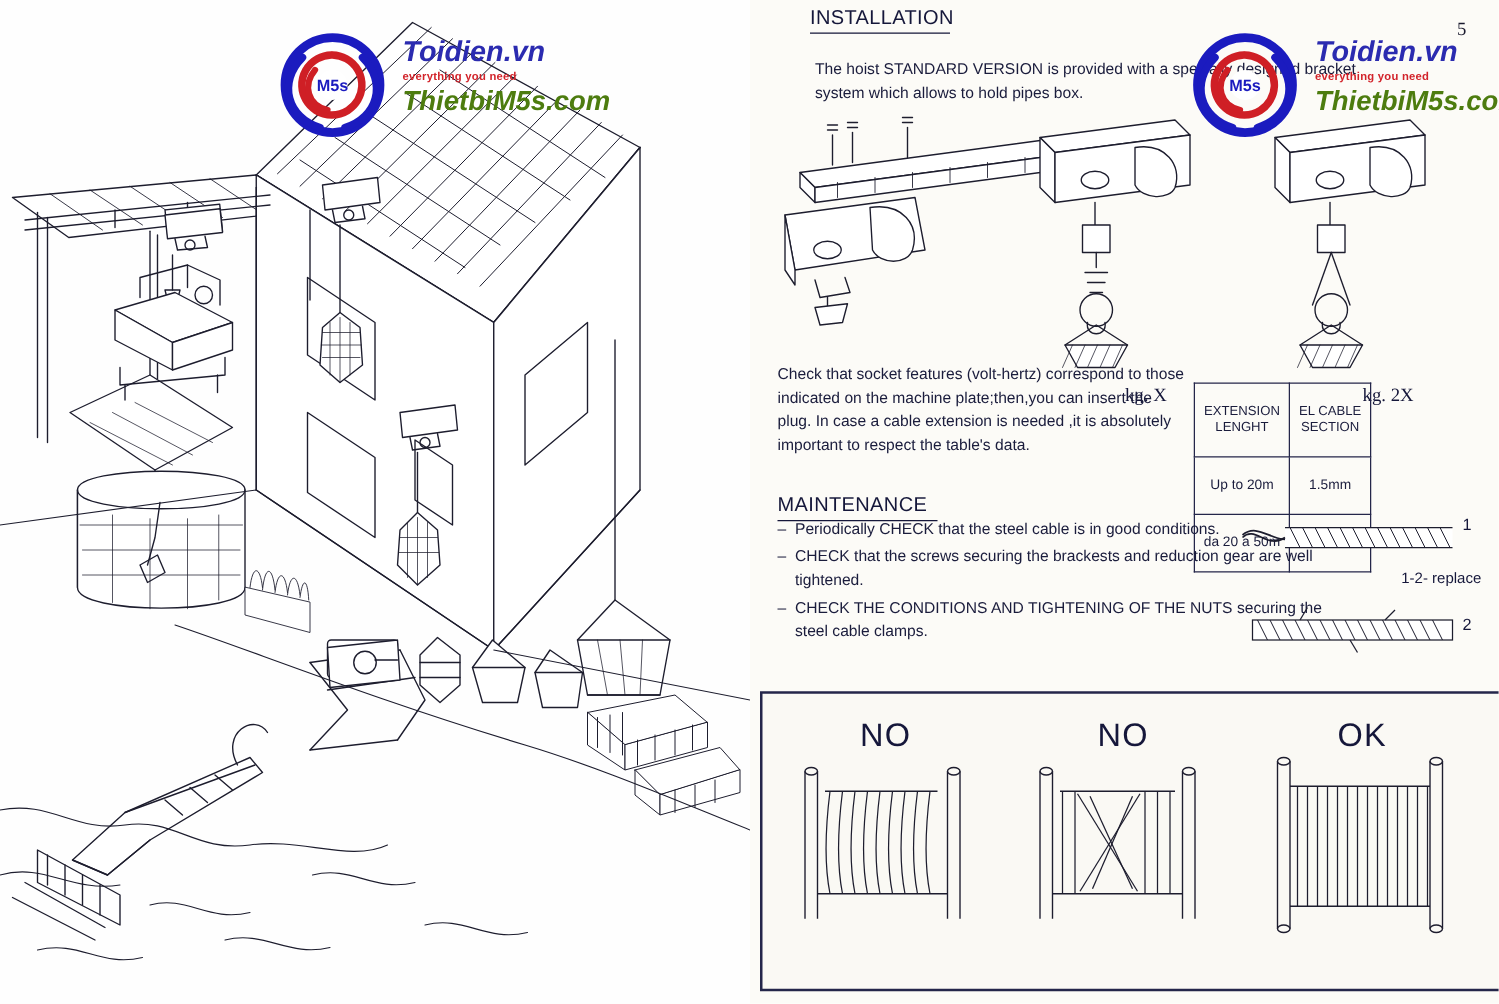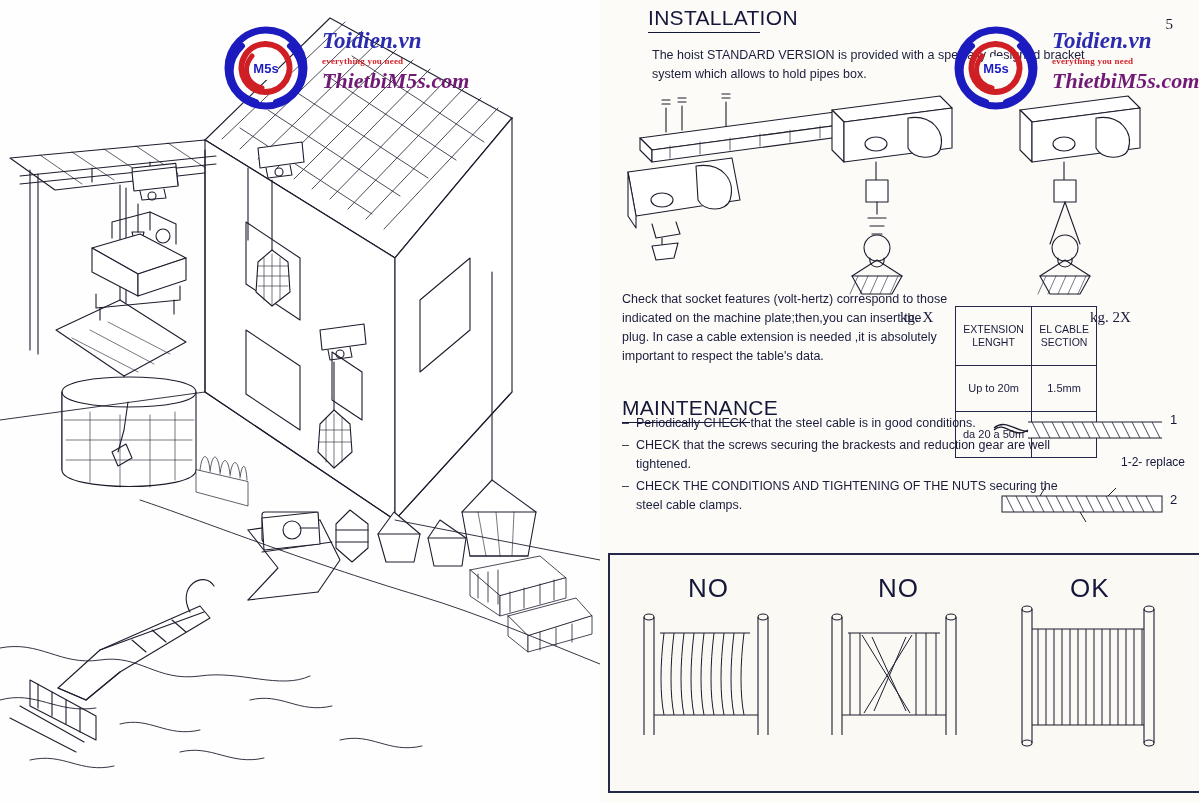--- a/index.html
+++ b/index.html
@@ -32,21 +32,21 @@
     background: #fcfbf7;
     overflow: hidden;
   }
   .page-number {
     position: absolute; right: 26px; top: 16px;
     font-size: 15px; color: #1a1a2e;
     font-family: "Liberation Serif", serif;
   }
   .sec-title {
     position: absolute;
-    font-size: 21px;
+    font-size: 16px;
     letter-spacing: .3px;
     color: #15173a;
     font-family: "Liberation Sans", sans-serif;
   }
   .sec-title.underlined::after {
     content: "";
     display: block;
     height: 1px;
     background: #15173a;
     margin-top: 2px;
@@ -151,41 +151,41 @@
   .watermark {
     position: absolute;
     width: 290px; height: 88px;
     pointer-events: none;
   }
   #watermark-left  { left: 216px; top: 24px; }
   #watermark-right { left: 946px; top: 24px; }
   .wm-text {
     position: absolute;
     left: 106px;
-    font-family: Liberation Serif, serif;
+    font-family: Liberation Sans, sans-serif;
   }
   .wm-title {
     top: 4px;
     font-size: 23px;
     font-weight: bold;
     color: #2b2bb0;
     font-style: italic;
   }
   .wm-sub {
     top: 32px;
     font-size: 9px;
     font-weight: bold;
     color: #d2232a;
     letter-spacing: .2px;
   }
   .wm-site {
     top: 44px;
     font-size: 22px;
     font-weight: bold;
-    color: #701a75;
+    color: #4d7c0f;
     font-style: italic;
   }
 </style>
 </head>
 <body>
 
 <div class="page">
 
   <div class="left-panel">
     <svg width="600" height="803" viewBox="0 0 600 803">

